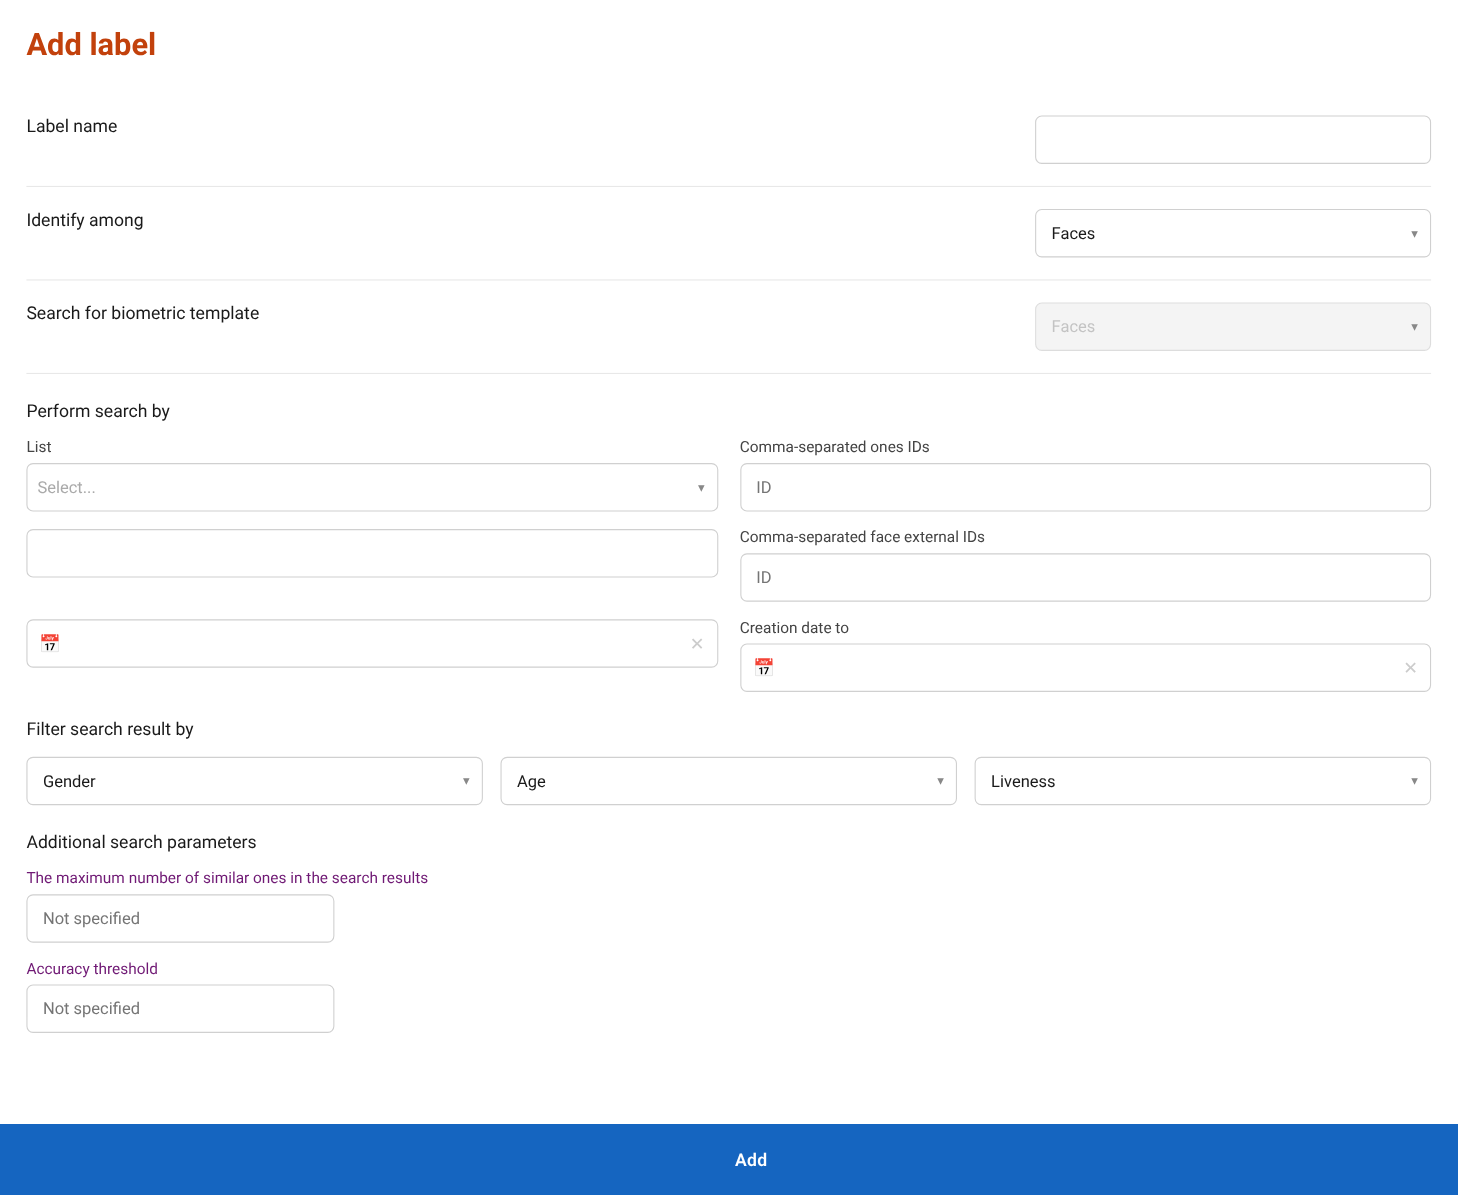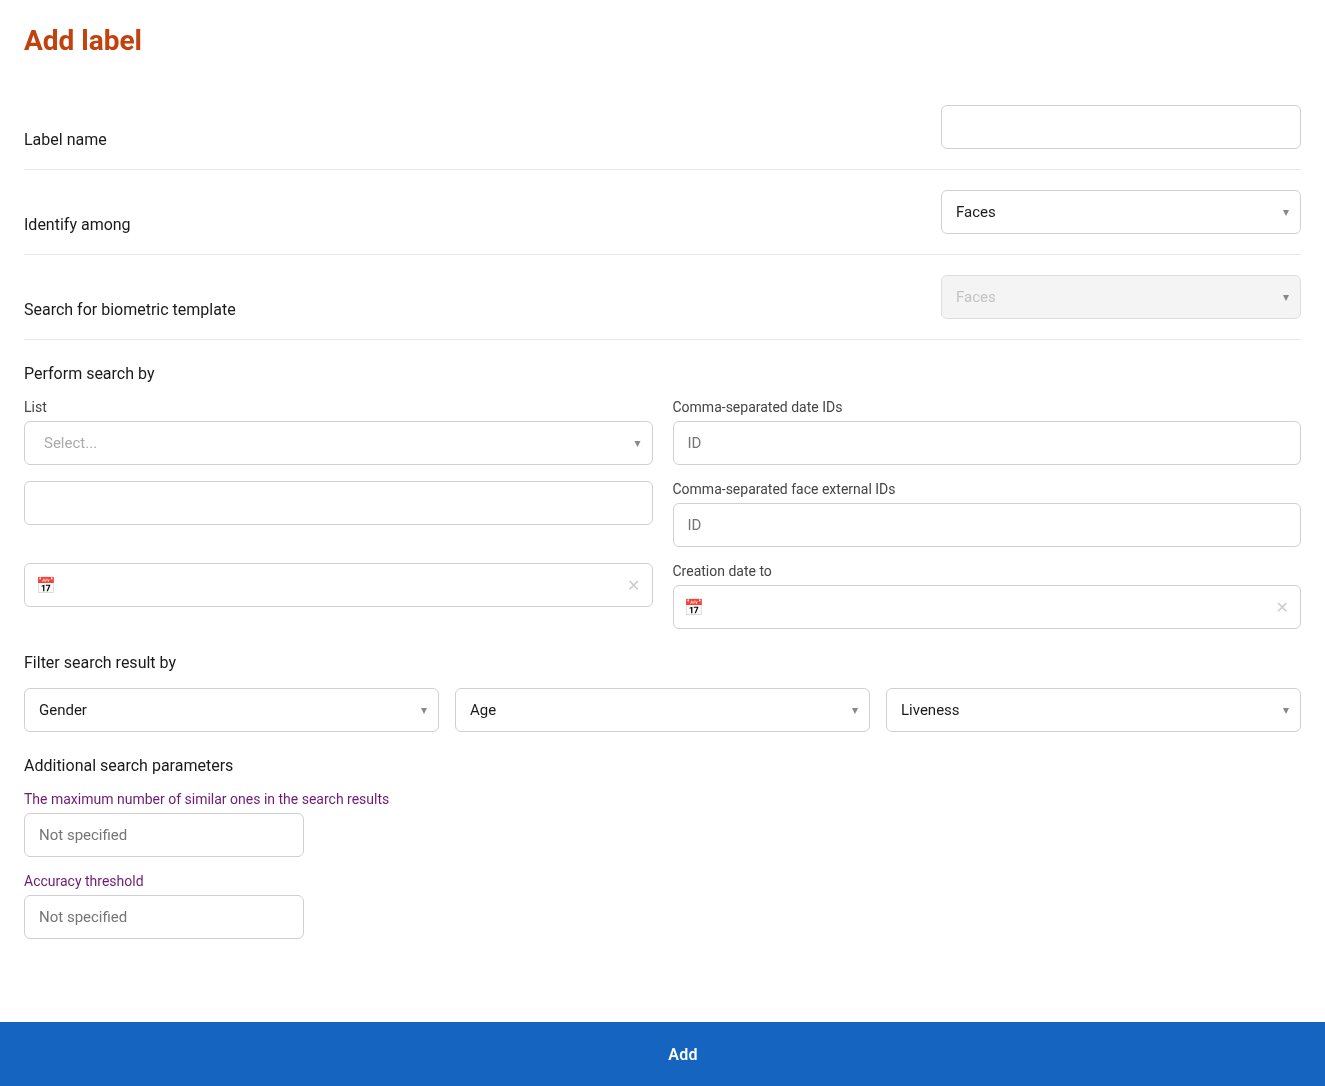--- a/index.html
+++ b/index.html
@@ -24,21 +24,21 @@
 
     .page-title {
       font-size: 28px;
       font-weight: 700;
       margin-bottom: 28px;
       color: #c2410c;
     }
 
     .form-row {
       display: flex;
-      align-items: flex-end;
+      align-items: flex-start;
       justify-content: space-between;
       padding: 20px 0;
       border-bottom: 1px solid #e8e8e8;
     }
 
     .form-row-label {
       font-size: 16px;
       color: #1a1a1a;
       flex: 0 0 auto;
     }
@@ -253,27 +253,27 @@
     <div class="section-title">Perform search by</div>
 
     <div class="search-by-grid">
 
       <div class="field-group">
         <span class="field-label">List</span>
         <div class="select-wrapper">
           <select class="select-control" style="color: rgb(170, 170, 170);">
             <option value="" disabled="" selected=""></option>
           </select>
-          <span style="position:absolute;left:20px;top:50%;transform:translateY(-50%);color:#aaa;font-size:15px;pointer-events:none;">Select...</span>
+          <span style="position:absolute;left:10px;top:50%;transform:translateY(-50%);color:#aaa;font-size:15px;pointer-events:none;">Select...</span>
           <span class="select-arrow">▾</span>
         </div>
       </div>
 
       <div class="field-group">
-        <span class="field-label">Comma-separated date IDs</span>
+        <span class="field-label">Comma-separated ones IDs</span>
         <input type="text" class="input-text" placeholder="ID" style="">
       </div>
 
       <div class="field-group">
         <input type="text" class="input-text" placeholder="" style="">
       </div>
 
       <div class="field-group">
         <span class="field-label">Comma-separated face external IDs</span>
         <input type="text" class="input-text" placeholder="ID" style="">

